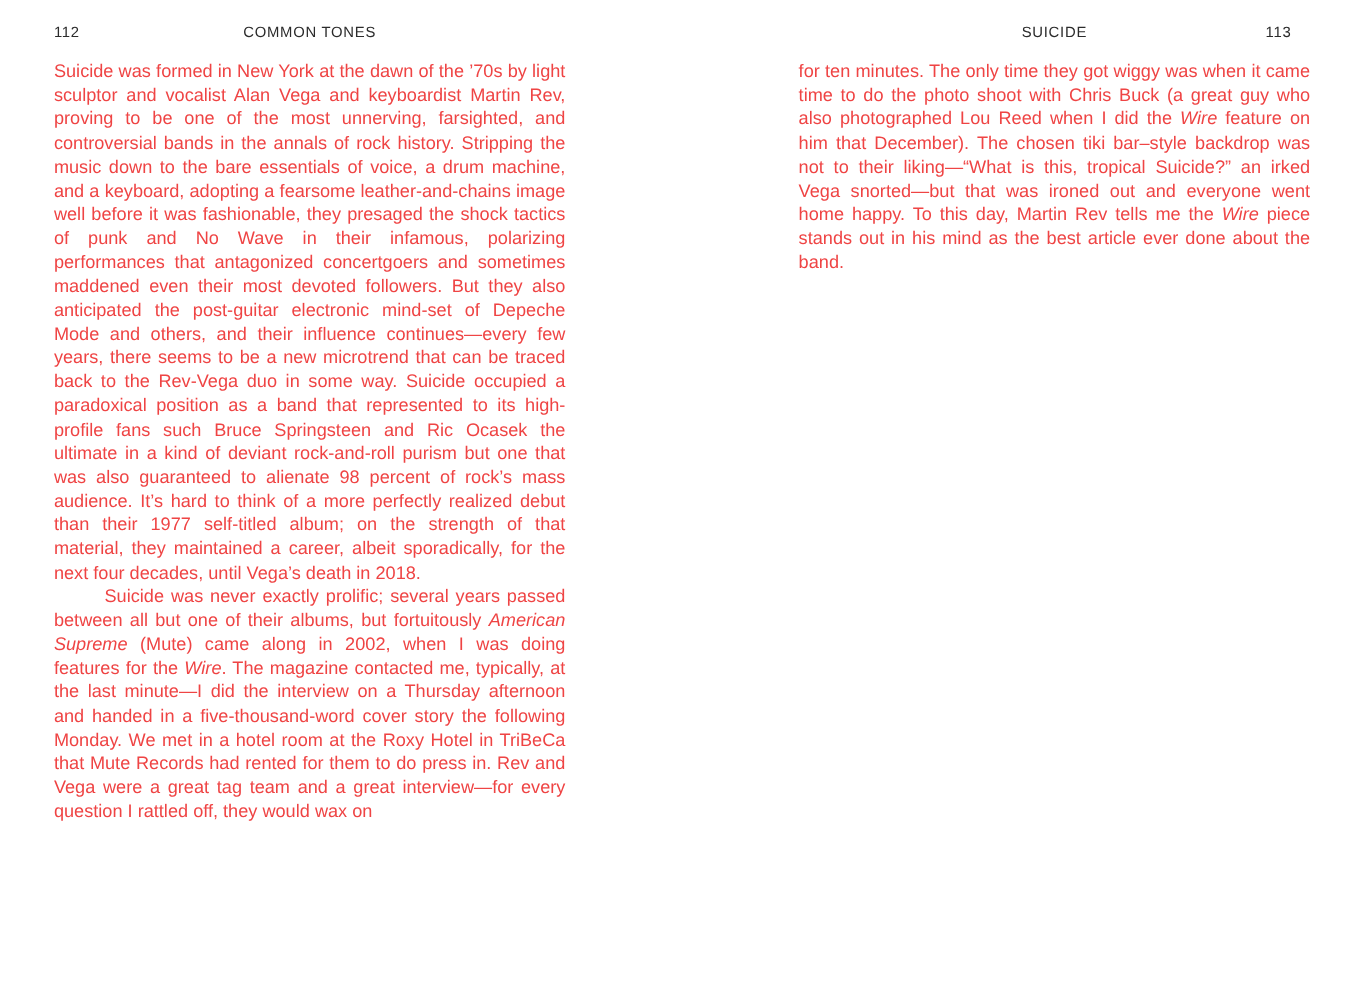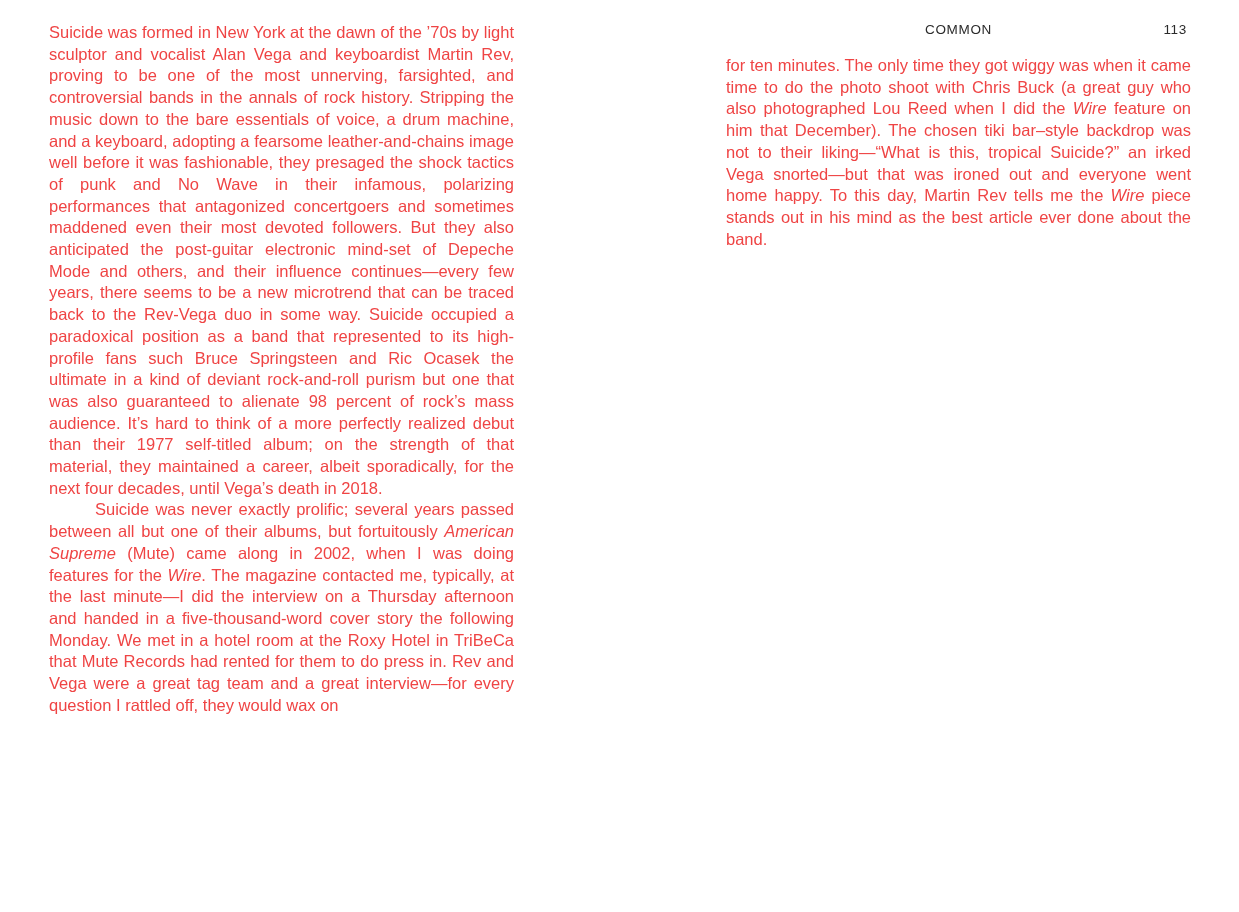--- a/index.html
+++ b/index.html
@@ -29,21 +29,21 @@
     font-size: 13.5px;
     letter-spacing: 0.05em;
     color: #2b2b2b;
     margin-bottom: 18px;
   }
   .folio {
     position: absolute;
     top: 0;
   }
   .page.left  .folio { left: 0; }
-  .page.right .folio { right: 4px; }
+  .page.right .folio { right: 17px; }
   .head-title {
     text-align: center;
   }
 
   .body-text {
     font-size: 16.5px;
     line-height: 21.7px;
     color: #ef4444;
     text-align: justify;
   }
@@ -56,29 +56,33 @@
   .body-text i {
     font-style: italic;
   }
 </style>
 </head>
 <body>
 
 <div class="spread">
 
   <section class="page left">
+    <div class="running-head">
+      <span class="folio">112</span>
+      <div class="head-title">COMMON TONES</div>
+    </div>
     <div class="body-text">
       <p><span>Suicide was formed in New York at the dawn of the ’70s by light sculptor and vocalist Alan Vega and keyboardist Martin Rev, proving to be one of the most unnerving, farsighted, and controversial bands in the annals of rock history. Stripping the music down to the bare essentials of voice, a drum machine, and a keyboard, adopting a fearsome leather-and-chains image well before it was fashionable, they presaged the shock tactics of punk and No Wave in their infamous, polarizing performances that antagonized concertgoers and sometimes maddened even their most devoted followers. But they also anticipated the post-guitar electronic mind-set of Depeche Mode and others, and their influence continues—every few years, there seems to be a new microtrend that can be traced back to the Rev-Vega duo in some way. Suicide occupied a paradoxical position as a band that represented to its high-profile fans such Bruce Springsteen and Ric Ocasek the ultimate in a kind of deviant rock-and-roll purism but one that was also guaranteed to alienate 98 percent of rock’s mass audience. It’s hard to think of a more perfectly realized debut than their 1977 self-titled album; on the strength of that material, they maintained a career, albeit sporadically, for the next four decades, until Vega’s death in 2018.</span></p>
       <p class="indent"><span>Suicide was never exactly prolific; several years passed between all but one of their albums, but fortuitously </span><i>American Supreme</i><span> (Mute) came along in 2002, when I was doing features for the </span><i>Wire</i><span>. The magazine contacted me, typically, at the last minute—I did the interview on a Thursday afternoon and handed in a five-thousand-word cover story the following Monday. We met in a hotel room at the Roxy Hotel in TriBeCa that Mute Records had rented for them to do press in. Rev and Vega were a great tag team and a great interview—for every question I rattled off, they would wax on</span></p>
     </div>
   </section>
 
   <section class="page right">
     <div class="running-head">
       <span class="folio">113</span>
-      <div class="head-title">COMMON</div>
+      <div class="head-title">SUICIDE</div>
     </div>
     <div class="body-text">
       <p><span>for ten minutes. The only time they got wiggy was when it came time to do the photo shoot with Chris Buck (a great guy who also photographed Lou Reed when I did the </span><i>Wire</i><span> feature on him that December). The chosen tiki bar–style backdrop was not to their liking—“What is this, tropical Suicide?” an irked Vega snorted—but that was ironed out and everyone went home happy. To this day, Martin Rev tells me the </span><i>Wire</i><span> piece stands out in his mind as the best article ever done about the band.</span></p>
     </div>
   </section>
 
 </div>
 
 </body></html>

